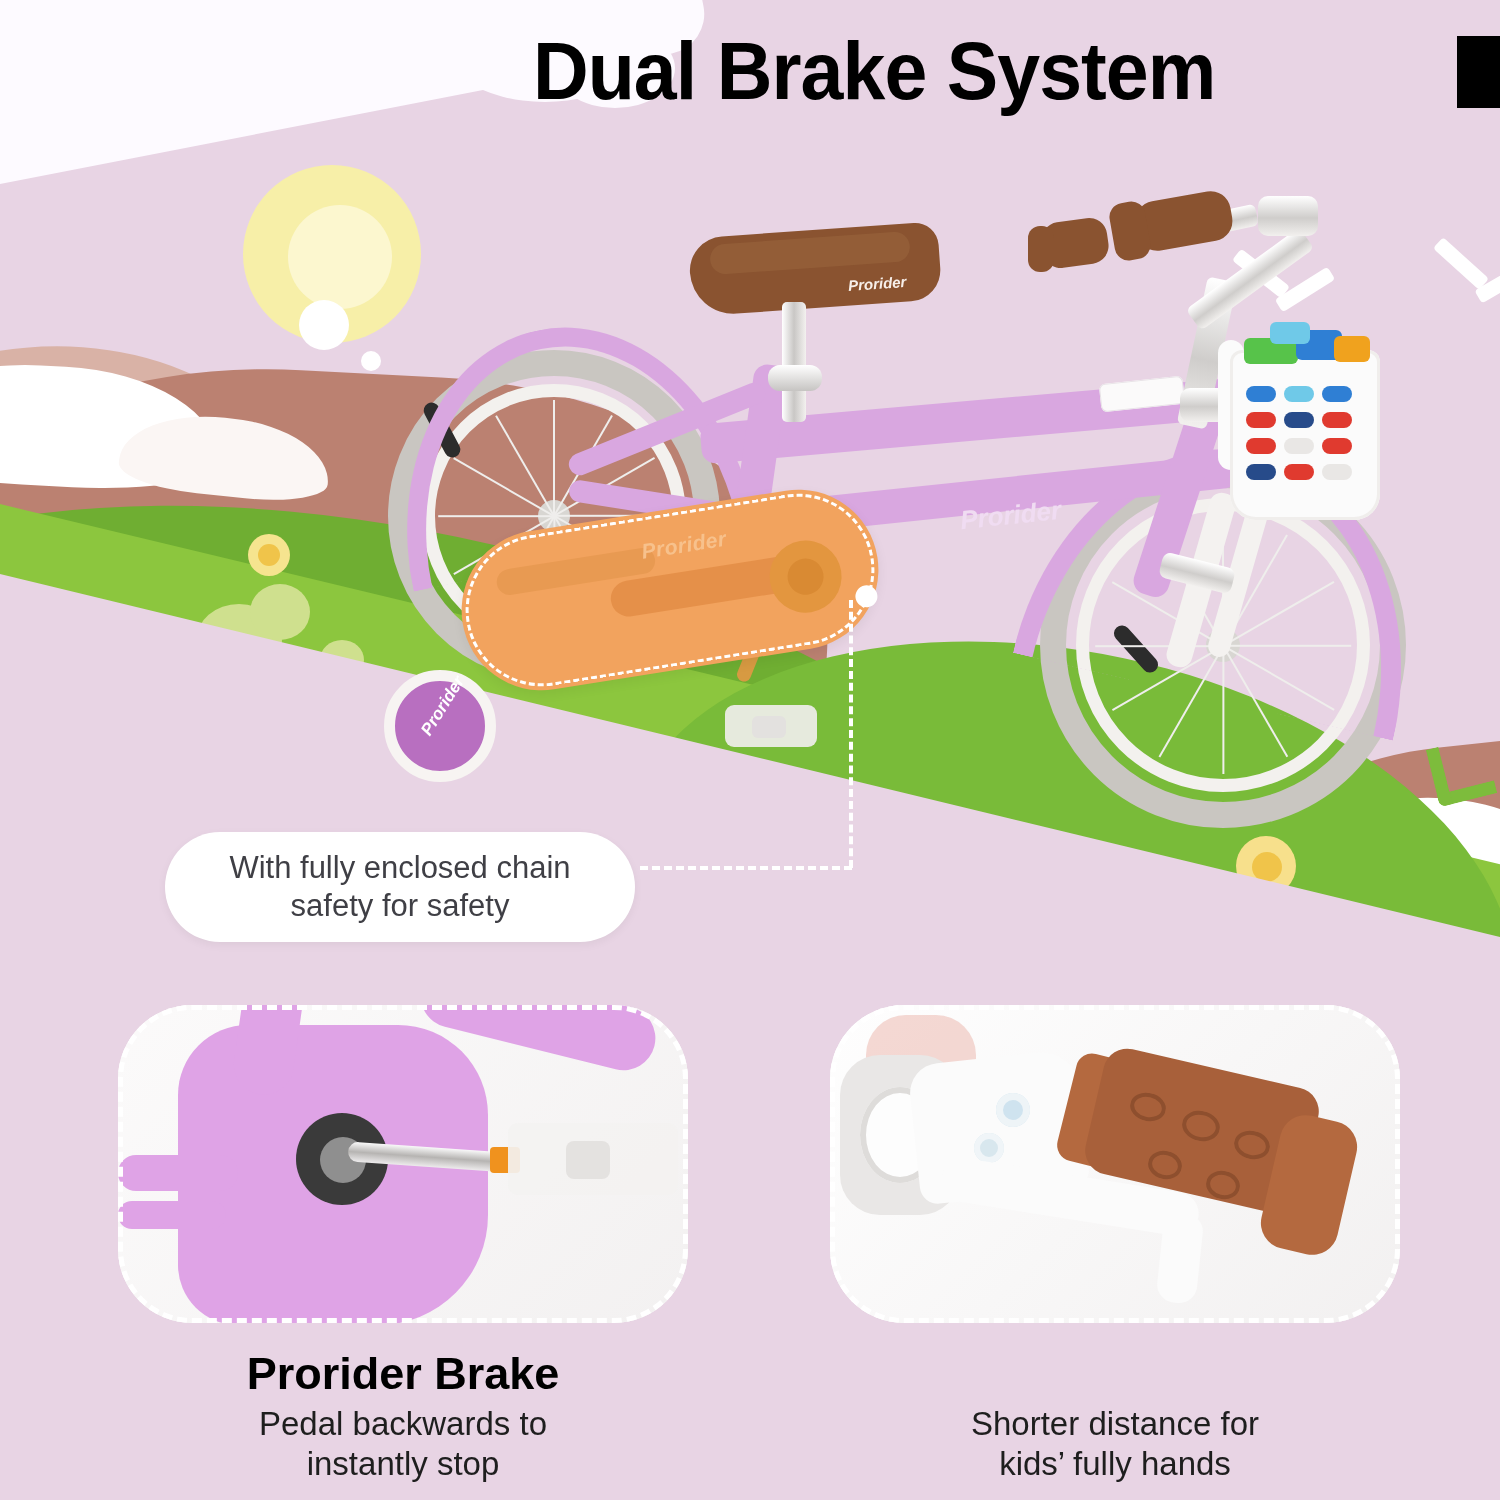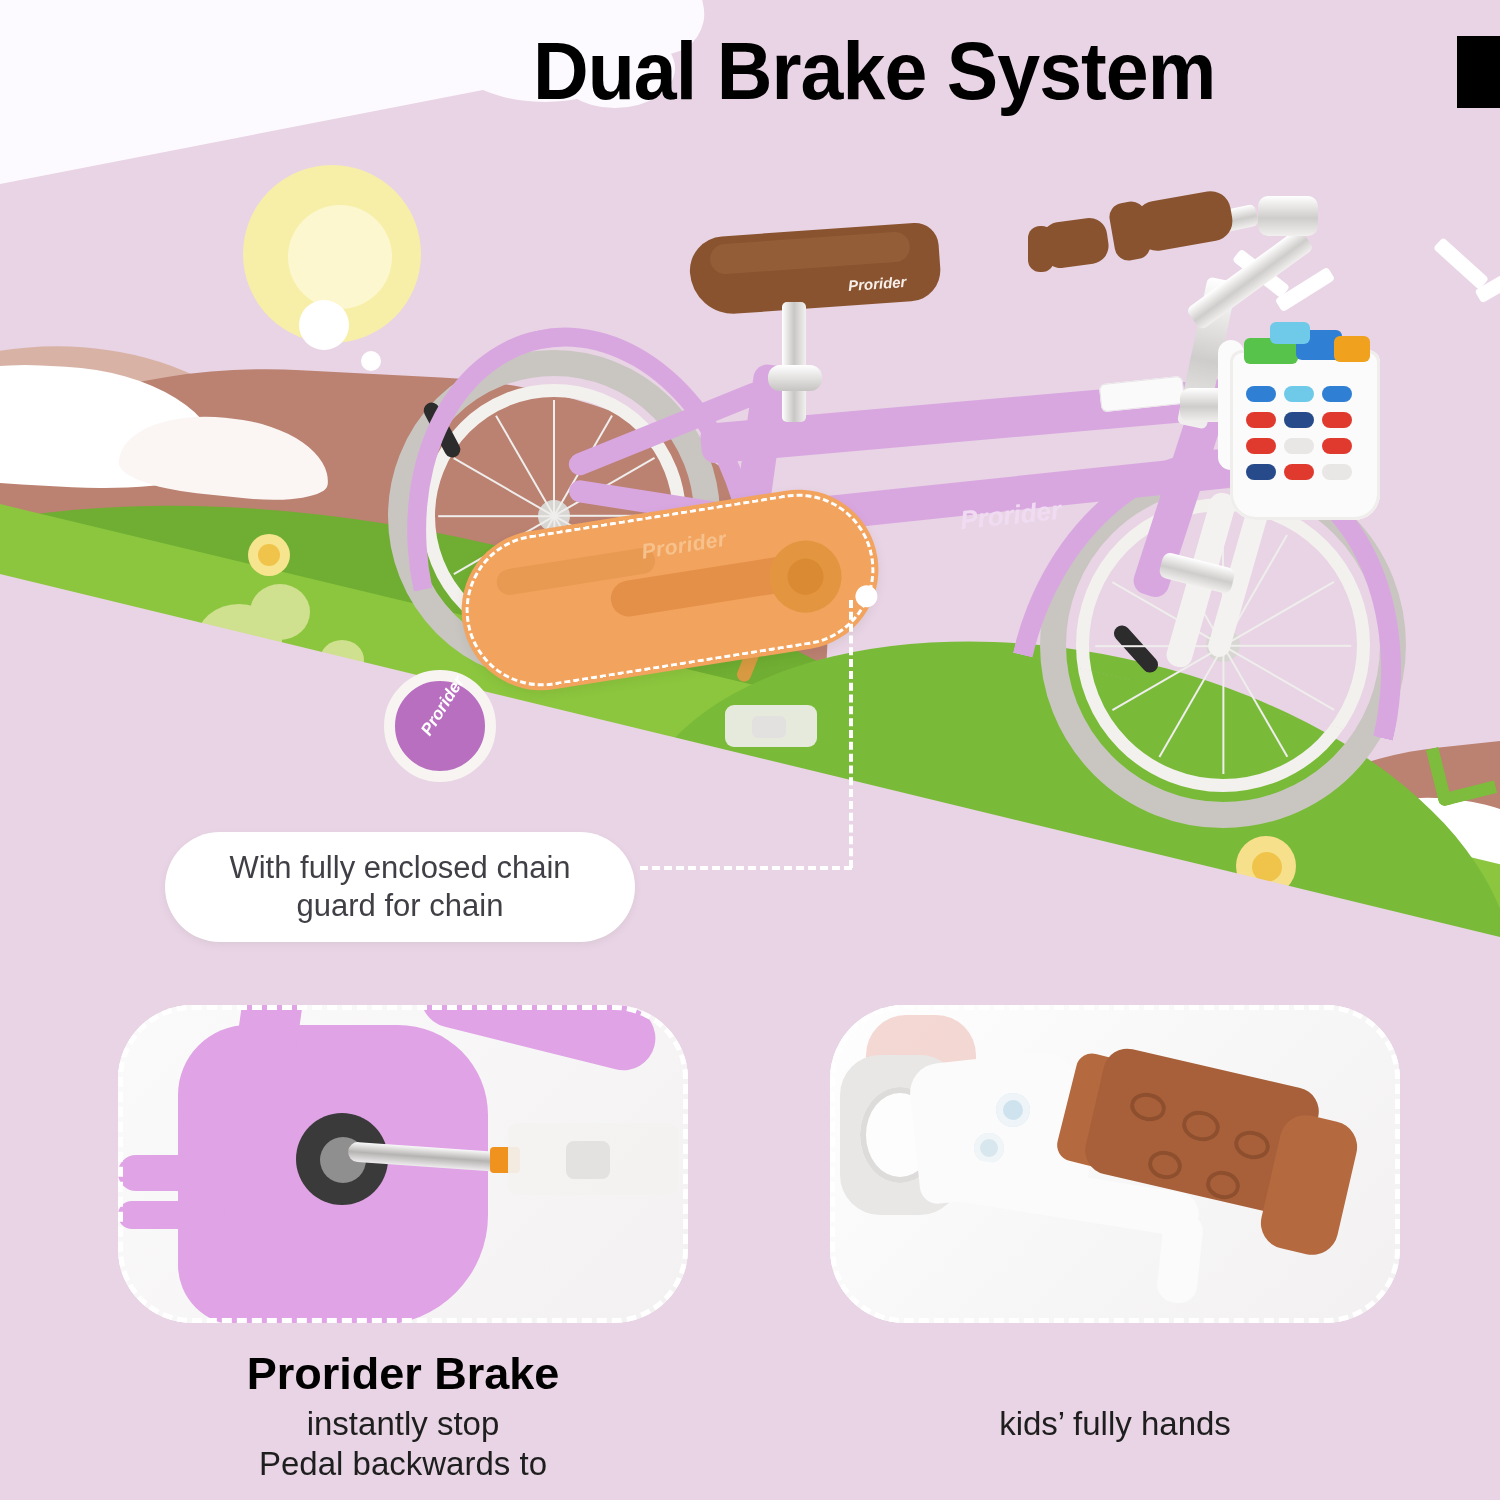--- a/index.html
+++ b/index.html
@@ -340,21 +340,21 @@
       <div id="cg-dot"></div>
     </div>
   </div>
 
   <div class="abs" id="leader-v"></div>
   <div class="abs" id="leader-h"></div>
 
   <div class="abs" id="callout">
     <div>
       <div>With fully enclosed chain</div>
-      <div>guard for chain</div>
+      <div>safety for safety</div>
     </div>
   </div>
 
   <div class="abs" id="title">Dual Brake System</div>
   <div class="abs" id="title-block"></div>
 
   <div class="panel" id="panelL">
     <div class="abs" style="left:-40px;top:-10px;width:680px;height:340px;background:linear-gradient(135deg,#fcfbfb,#f2f0f0);"></div>
     <div class="abs" style="left:60px;top:20px;width:310px;height:300px;background:#dfa3e6;border-radius:70px 90px 110px 60px;"></div>
     <div class="abs" style="left:120px;top:-30px;width:60px;height:120px;background:#dfa3e6;border-radius:30px;transform:rotate(8deg);"></div>
@@ -386,21 +386,22 @@
     <div class="abs" style="left:300px;top:88px;width:36px;height:28px;border-radius:50%;box-shadow:inset 0 0 0 4px #8e4f2e;transform:rotate(13deg);"></div>
     <div class="abs" style="left:352px;top:106px;width:38px;height:30px;border-radius:50%;box-shadow:inset 0 0 0 4px #8e4f2e;transform:rotate(13deg);"></div>
     <div class="abs" style="left:404px;top:126px;width:36px;height:28px;border-radius:50%;box-shadow:inset 0 0 0 4px #8e4f2e;transform:rotate(13deg);"></div>
     <div class="abs" style="left:318px;top:146px;width:34px;height:28px;border-radius:50%;box-shadow:inset 0 0 0 4px #8e4f2e;transform:rotate(13deg);"></div>
     <div class="abs" style="left:376px;top:166px;width:34px;height:28px;border-radius:50%;box-shadow:inset 0 0 0 4px #8e4f2e;transform:rotate(13deg);"></div>
   </div>
   <div class="panel-dash" id="panelRd"></div>
 
   <div class="cap-h" id="capL-h">Prorider Brake</div>
   <div class="cap-s" id="capL-s">
+    <div>Pedal backwards to</div>
     <div>instantly stop</div>
-    <div>Pedal backwards to</div>
   </div>
 
   <div class="cap-s" id="capR-s">
+    <div>Shorter distance for</div>
     <div>kids’ fully hands</div>
   </div>
 
 </div>
 
 </body></html>

